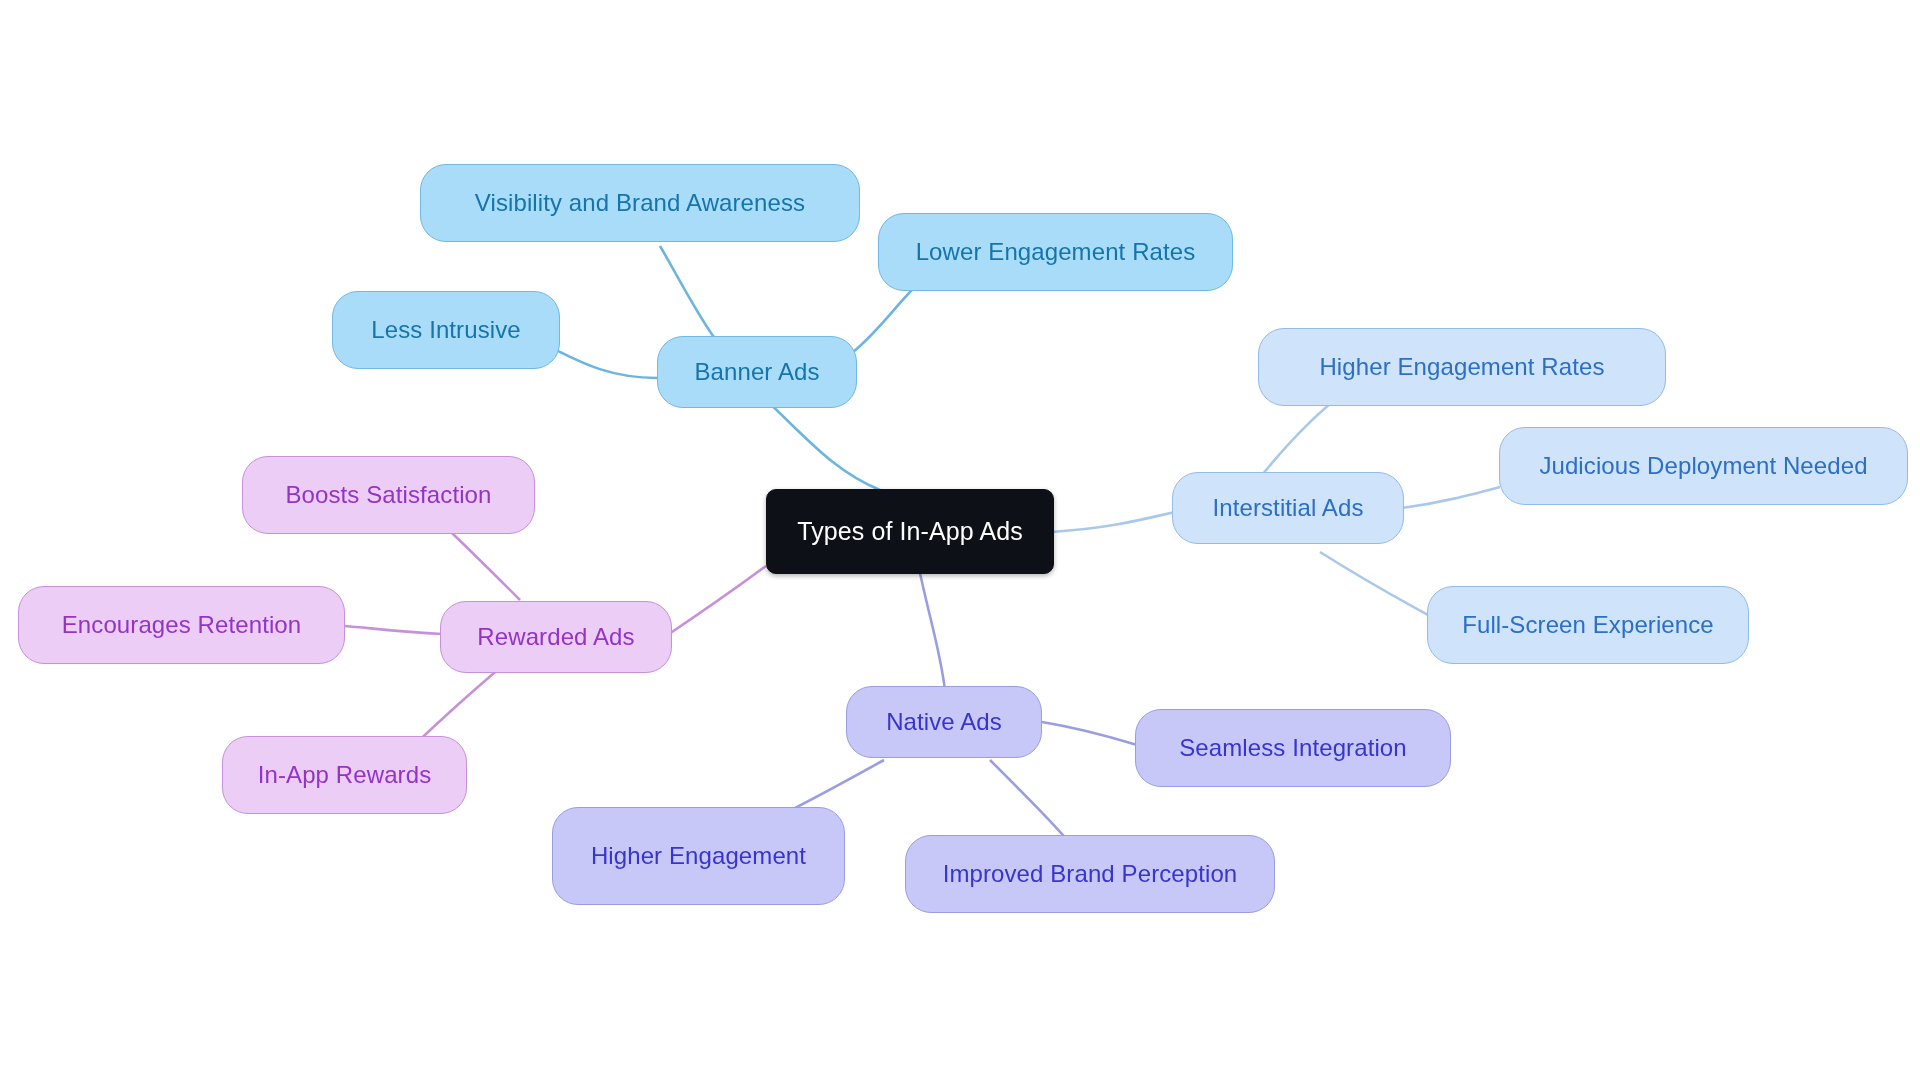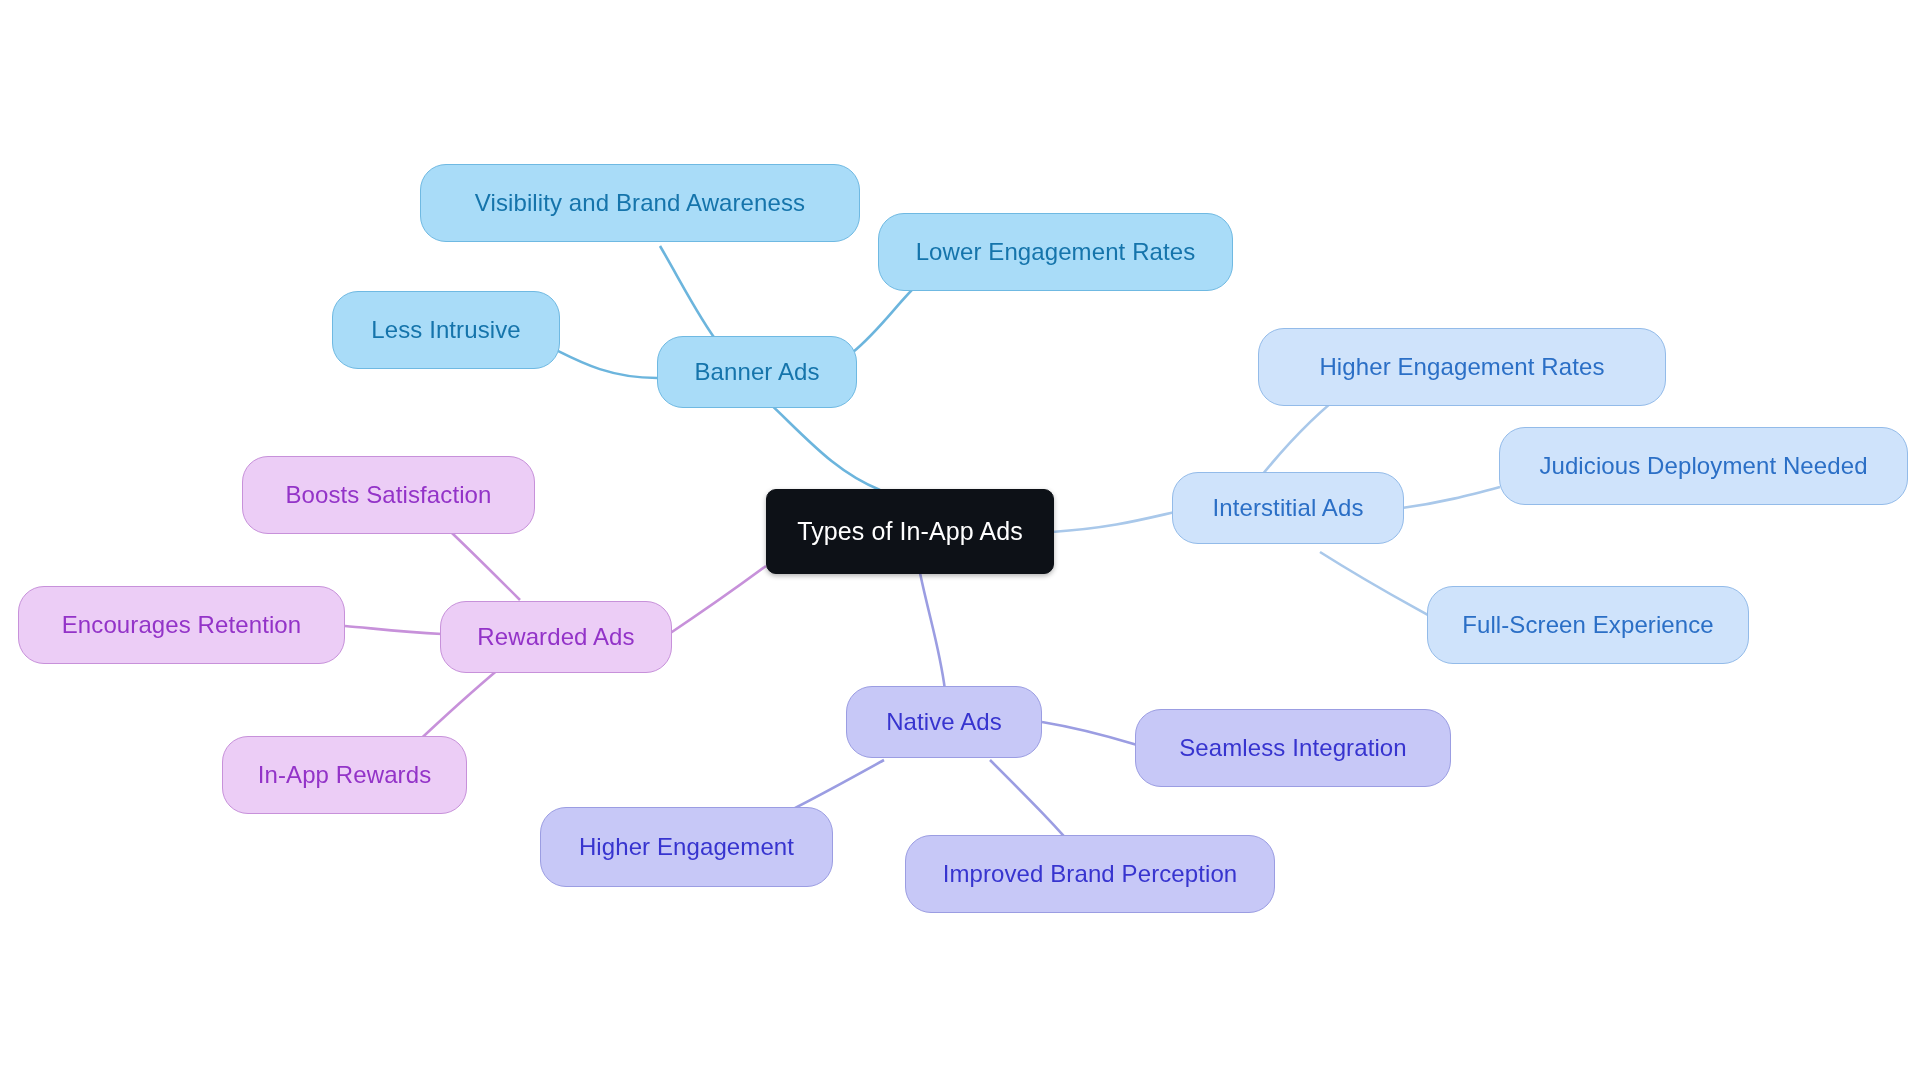--- a/index.html
+++ b/index.html
@@ -122,21 +122,21 @@
   </div>
 
   <div class="node leaf c-native" style="left:1135px;top:709px;width:316px;height:78px;">
     <span>Seamless Integration</span>
   </div>
 
   <div class="node leaf c-native" style="left:905px;top:835px;width:370px;height:78px;">
     <span>Improved Brand Perception</span>
   </div>
 
-  <div class="node leaf c-native" style="left:540px;top:807px;width:293px;height:80px;text-align:right;">
+  <div class="node leaf c-native" style="left:552px;top:807px;width:293px;height:98px;text-align:right;">
     <span>Higher Engagement</span>
   </div>
 
   <div class="node branch c-rewarded" style="left:440px;top:601px;width:232px;height:72px;">
     <span>Rewarded Ads</span>
   </div>
 
   <div class="node leaf c-rewarded" style="left:242px;top:456px;width:293px;height:78px;">
     <span>Boosts Satisfaction</span>
   </div>

